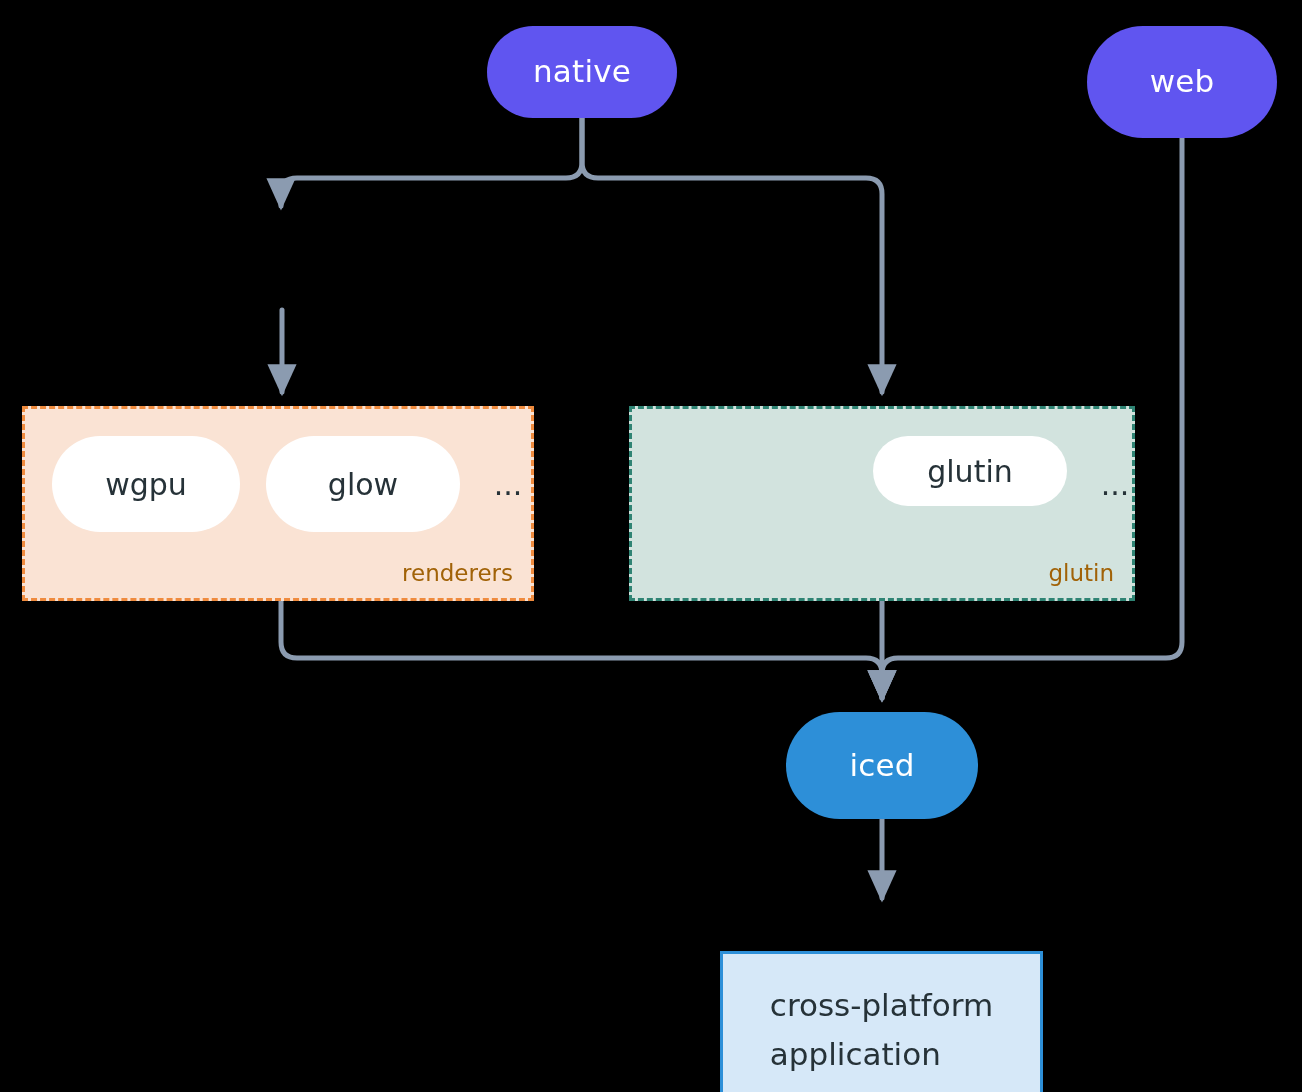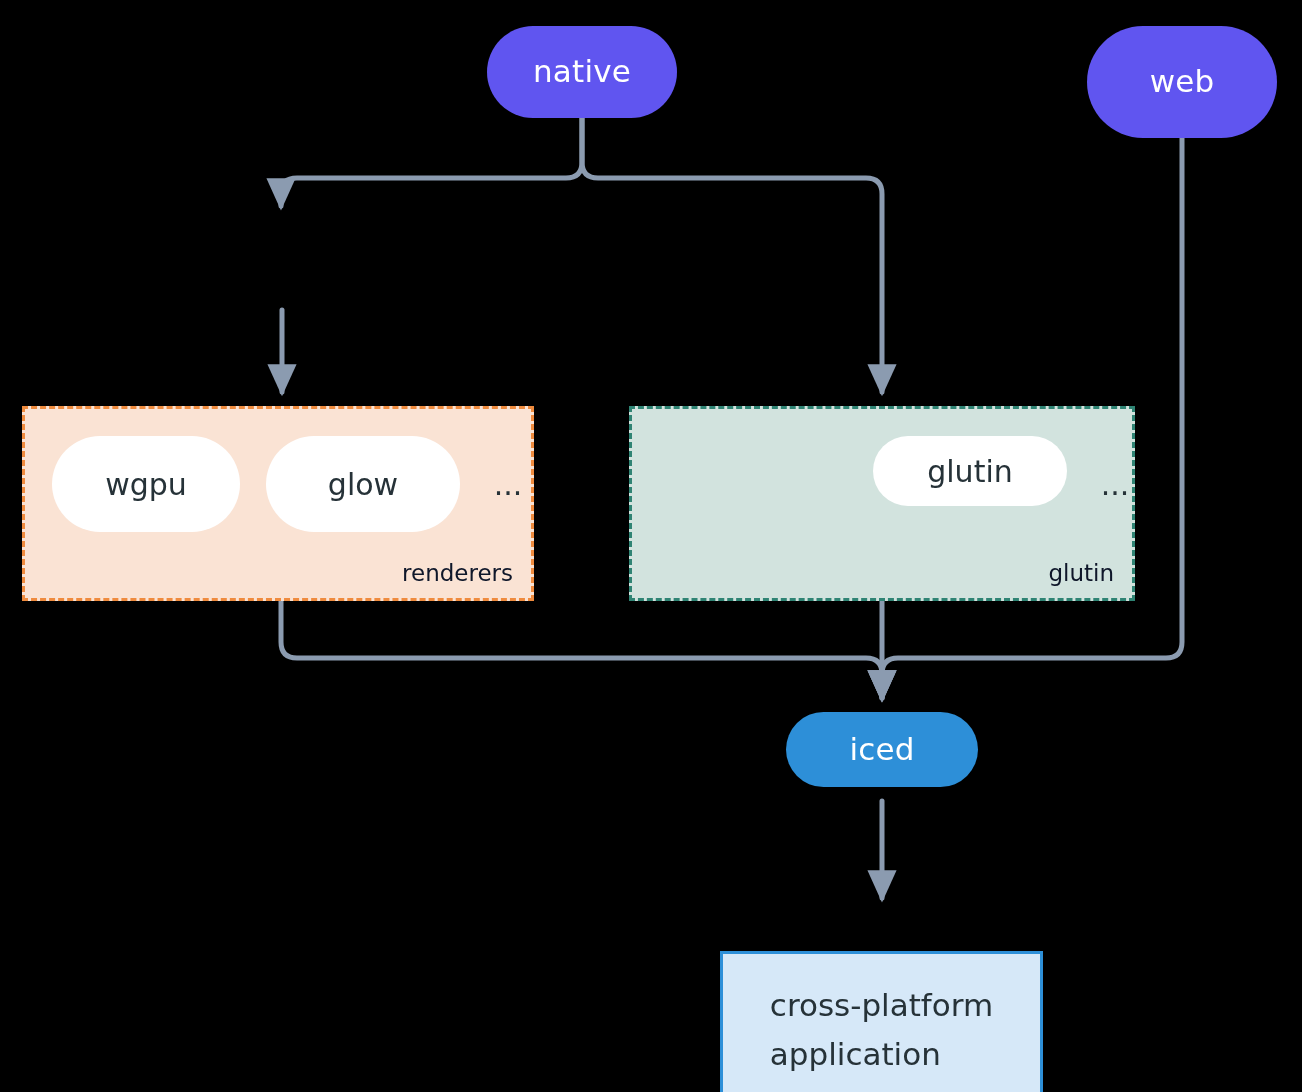--- a/index.html
+++ b/index.html
@@ -45,21 +45,21 @@
   }
   .node-web {
     left: 1087px; top: 26px; width: 190px; height: 112px;
     background: #6055f0;
   }
   .node-graphics {
     left: 188px; top: 218px; width: 189px; height: 92px;
     background: #e2823c;
   }
   .node-iced {
-    left: 786px; top: 712px; width: 192px; height: 75px;
+    left: 786px; top: 712px; width: 192px; height: 107px;
     background: #2d8fd8;
   }
   
   .cluster {
     position: absolute;
     box-sizing: border-box;
     padding-left: 8px;
   }
   .cluster-renderers {
     left: 22px; top: 406px; width: 512px; height: 195px;
@@ -69,21 +69,21 @@
   .cluster-shells {
     left: 629px; top: 406px; width: 506px; height: 195px;
     background: #d2e3de;
     border: 3px dashed #2f8474;
   }
   .cluster-label {
     position: absolute;
     right: 18px;
     bottom: 12px;
     font-size: 23px;
-    color: #0f172a;
+    color: #a16207;
   }
   
   .pill {
     position: absolute;
     display: flex;
     align-items: center;
     justify-content: center;
     background: #ffffff;
     border-radius: 999px;
     color: #263238;

